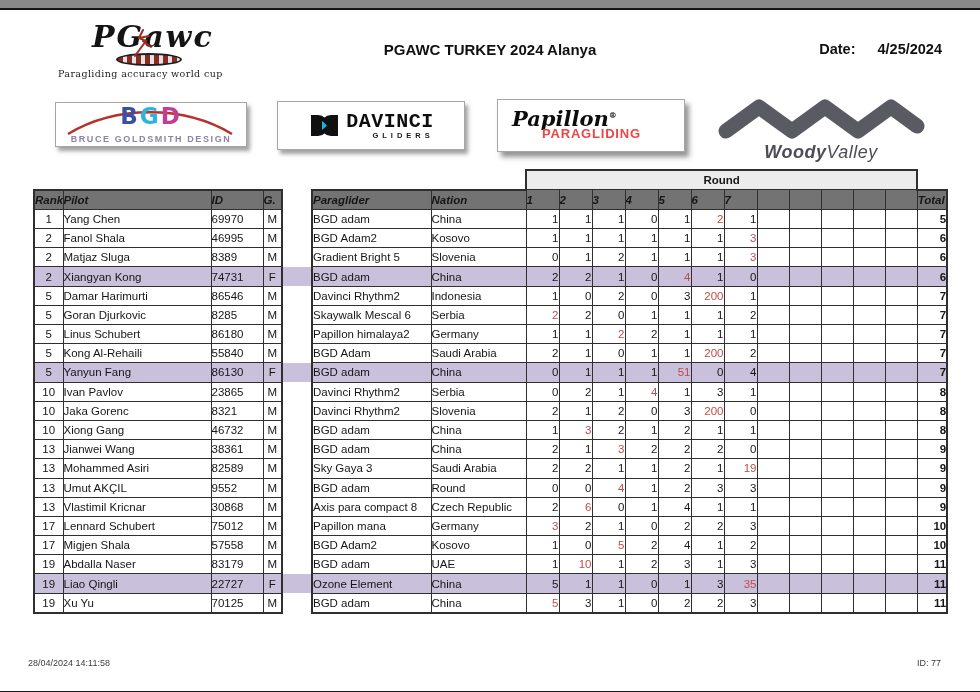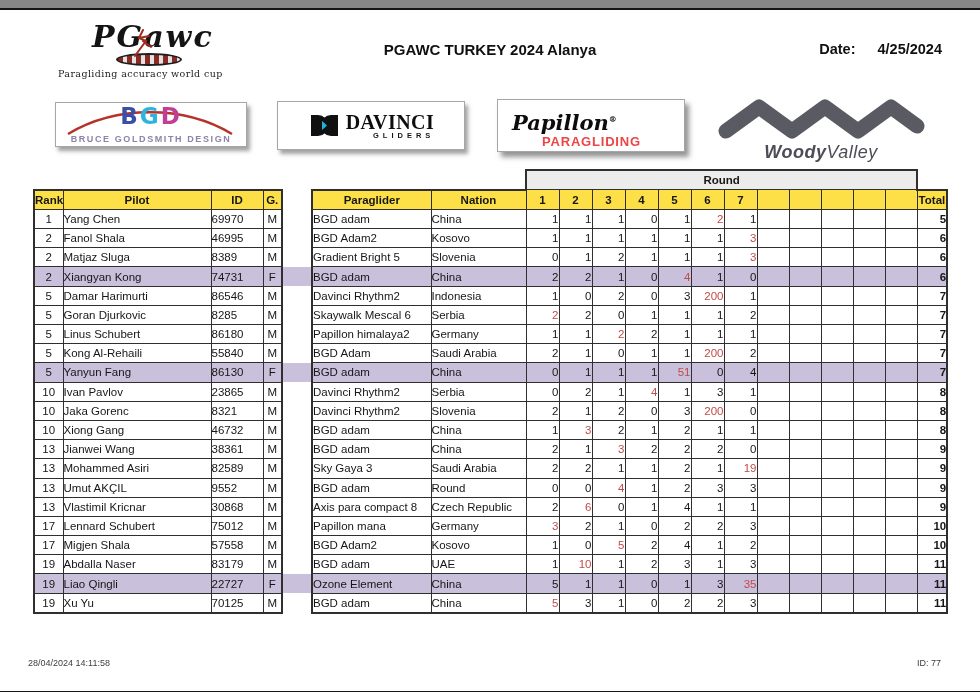--- a/index.html
+++ b/index.html
@@ -25,39 +25,39 @@
   .sp{position:absolute;background:#fff;border:1px solid #a6a6a6;box-shadow:3px 4px 4px rgba(70,70,70,.5);}
   .sp-bgd{left:55px;top:94px;width:190px;height:43px;}
   .bgd-arc{position:absolute;top:0;left:0;}
   .bgd-letters{position:absolute;top:0;left:0;right:0;text-align:center;font-size:23px;font-weight:bold;
                font-family:"DejaVu Sans",sans-serif;letter-spacing:2px;line-height:26px;}
   .bgd-b{color:#3a4fa5;}.bgd-g{color:#2fb3dd;}.bgd-d{color:#c23e96;}
   .bgd-cap{position:absolute;bottom:2px;left:0;right:0;text-align:center;font-size:9px;font-weight:bold;
            letter-spacing:1.6px;color:#8d83a6;}
 
   .sp-davinci{left:277px;top:93px;width:186px;height:47px;display:flex;align-items:center;justify-content:center;gap:5px;}
-  .dav-name{font-size:20px;font-weight:900;color:#0d0d0d;letter-spacing:.5px;line-height:20px;font-family:Liberation Serif, serif;}
+  .dav-name{font-size:20px;font-weight:900;color:#0d0d0d;letter-spacing:.5px;line-height:20px;font-family:Liberation Mono, monospace;}
   .dav-sub{font-size:7.5px;font-weight:bold;letter-spacing:4px;color:#161616;text-align:right;margin-top:-1px;}
 
   .sp-papillon{left:497px;top:91px;width:186px;height:51px;padding:0;box-shadow:4px 5px 5px rgba(60,60,60,.55);}
   .pap-script{font-family:"DejaVu Serif",serif;font-style:italic;font-weight:bold;font-size:21px;color:#0c0c0c;
-              margin:4px 0 0 14px;line-height:30px;}
+              margin:4px 0 0 14px;line-height:22px;}
   .pap-reg{font-size:8px;vertical-align:super;}
   .pap-sub{font-size:13px;font-weight:bold;letter-spacing:.8px;color:#ef4444;margin:-4px 0 0 44px;}
 
   .sp-woody{left:712px;top:86px;width:218px;height:68px;background:transparent;border:none;box-shadow:none;}
   .wv-text{text-align:center;font-size:18px;color:#4d4d57;letter-spacing:.5px;margin-top:-2px;}
   .wv-bold{font-weight:bold;font-style:italic;text-align:center;}
   .wv-light{font-weight:normal;font-style:italic;}
 
   
   #results-table{position:absolute;left:33px;top:161px;width:913px;border-collapse:collapse;table-layout:fixed;
                  color:#161616;}
   #results-table td,#results-table th{padding:0;overflow:hidden;white-space:nowrap;font-size:11.5px;height:18.2px;}
-  .h{background:#fde047;border:1px solid #2f2f2f;font-weight:bold;text-align:center;font-size:12px;height:18px;}
+  .h{background:#737373;border:1px solid #2f2f2f;font-weight:bold;text-align:left;font-size:12px;height:18px;font-style:italic;}
   .band{background:#ececec;border:2px solid #2f2f2f;border-bottom-width:1px;font-weight:bold;
         text-align:center;font-size:12px;height:16px;}
   .nb{border:none;background:transparent;}
   .c{border:1px solid #2f2f2f;background:#fff;}
   .gapc{border:none;background:transparent;}
   tr.hl .c, tr.hl .gapc{background:#c9c1dc;}
   .num{text-align:right;padding-right:4px;}
   .ctr{text-align:center;}
   .txt{text-align:left;padding-left:3px;}
   .drop{color:#bf4a47;}

